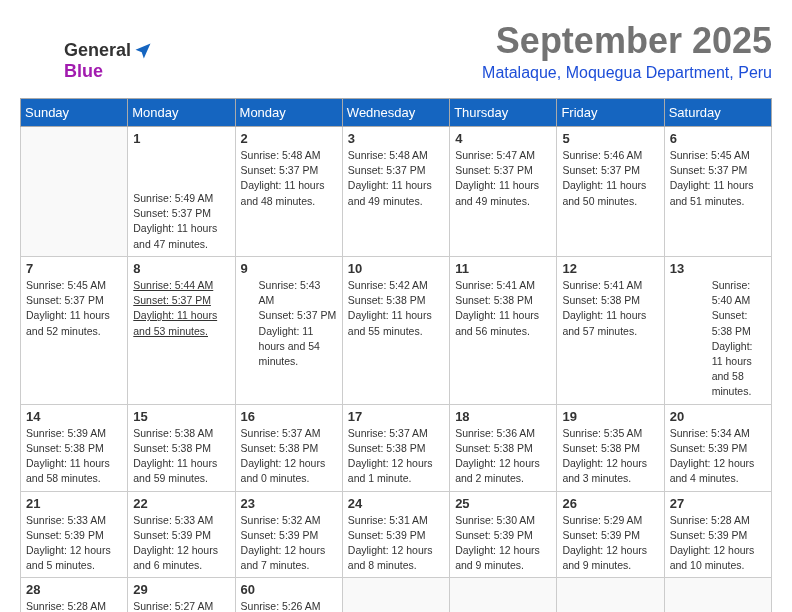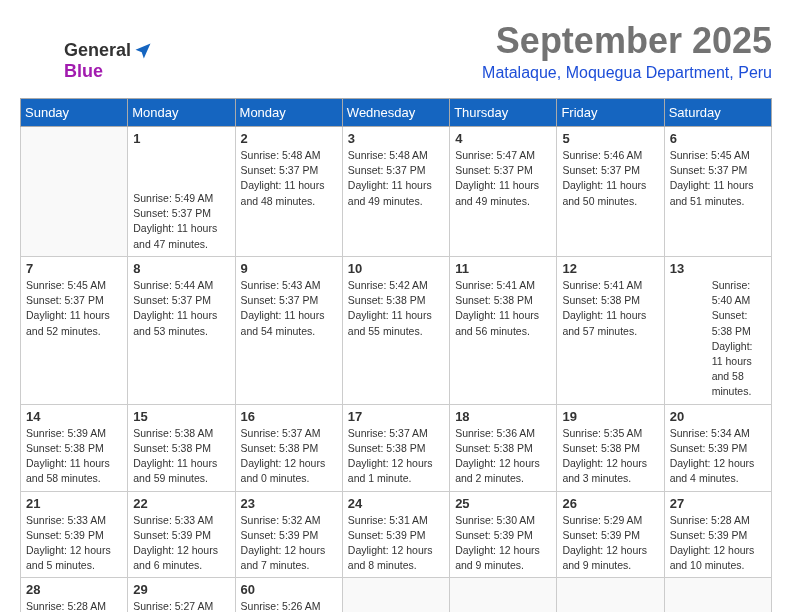--- a/index.html
+++ b/index.html
@@ -166,27 +166,27 @@
       </tr>
       <tr>
         <td>
           <div class="day-number">7</div>
           <div class="day-info" style="white-space: pre-line;">Sunrise: 5:45 AM
 Sunset: 5:37 PM
 Daylight: 11 hours and 52 minutes.</div>
         </td>
         <td>
           <div class="day-number">8</div>
-          <div class="day-info" style="white-space: pre-line;">Sunrise: 5:44 AM
+          <div class="day-info" style="white-space: pre-line; text-decoration: underline;">Sunrise: 5:44 AM
 Sunset: 5:37 PM
 Daylight: 11 hours and 53 minutes.</div>
         </td>
         <td>
           <div class="day-number">9</div>
-          <div class="day-info" style="white-space: pre-line;">Sunrise: 5:43 AM
+          <div class="day-info" style="white-space: pre-line; margin-left: 18px;">Sunrise: 5:43 AM
 Sunset: 5:37 PM
 Daylight: 11 hours and 54 minutes.</div>
         </td>
         <td>
           <div class="day-number">10</div>
           <div class="day-info" style="white-space: pre-line;">Sunrise: 5:42 AM
 Sunset: 5:38 PM
 Daylight: 11 hours and 55 minutes.</div>
         </td>
         <td>

